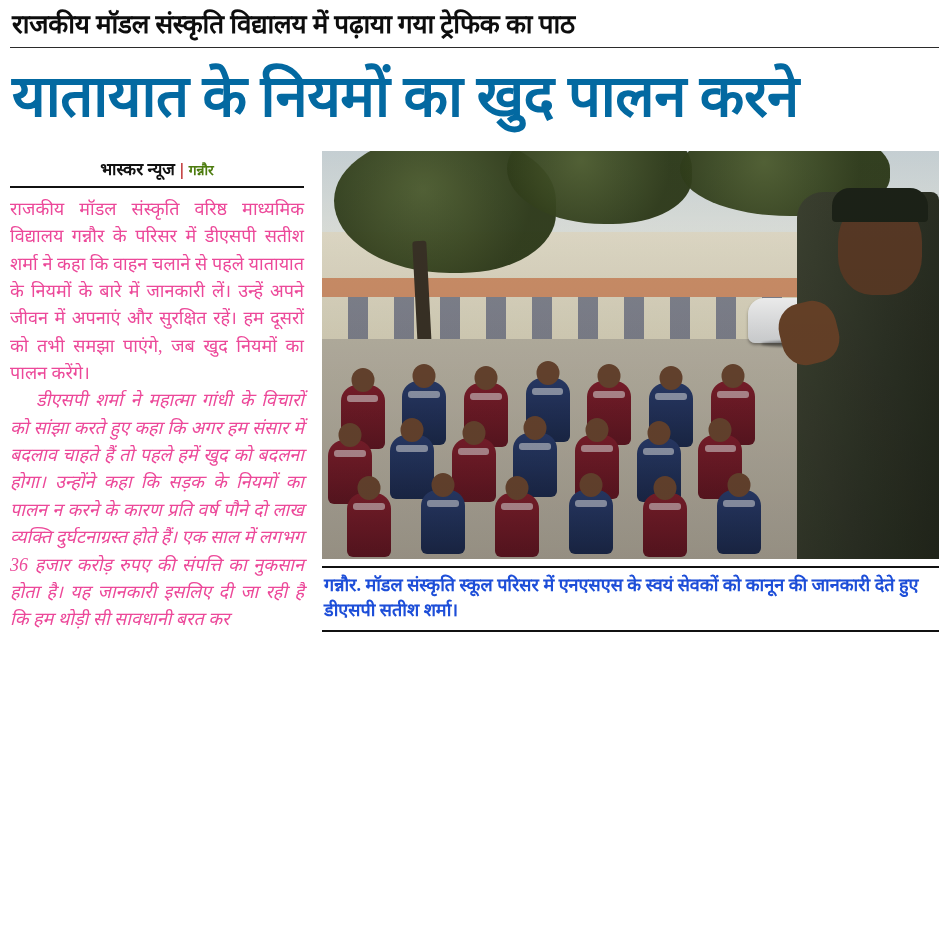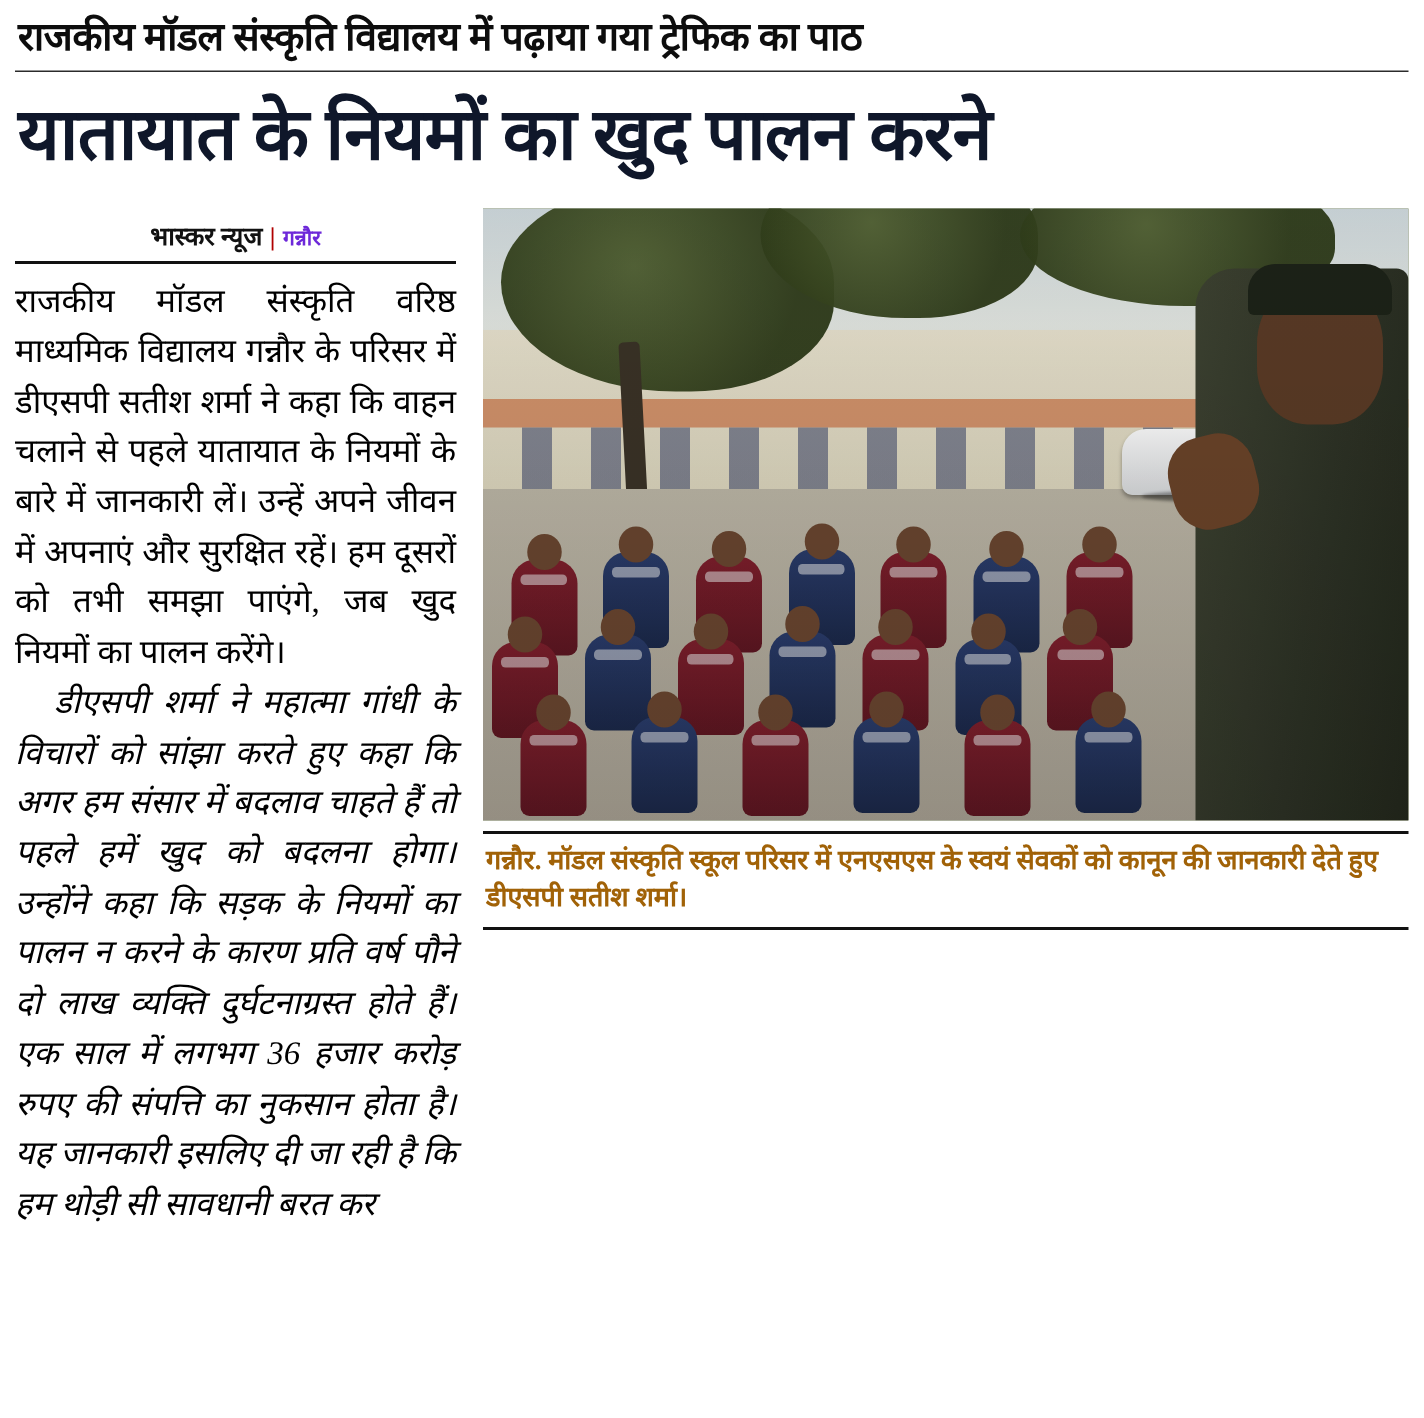--- a/index.html
+++ b/index.html
@@ -35,23 +35,23 @@
   }
   .kicker-rule {
     border-bottom: 1px solid #2b2b2b;
     margin: 6px 0 2px 0;
   }
 
   
   .headline {
     font-family: "Liberation Serif", serif;
     font-weight: bold;
-    font-size: 48px;
+    font-size: 58px;
     line-height: 1.22;
-    color: #0f172a;
+    color: #0369a1;
     letter-spacing: -0.5px;
     padding: 12px 2px 6px 2px;
   }
   .headline .hl-line { display: block; white-space: nowrap; }
 
   
   .body-grid {
     display: flex;
     gap: 0;
     margin-top: 12px;
@@ -74,36 +74,36 @@
     padding: 6px 0 4px 0;
     letter-spacing: 0;
   }
   .byline .b-main { color: #111; }
   .byline .b-sep {
     color: #b00000;
     font-weight: bold;
     padding: 0 5px;
   }
   .byline .b-place {
-    color: #6d28d9;
+    color: #4d7c0f;
     font-size: 14px;
   }
   .byline-rule {
     border-bottom: 2px solid #111;
     margin: 2px 0 8px 0;
   }
 
   
   .bodytext {
     font-family: "Liberation Serif", serif;
-    font-size: 22px;
+    font-size: 18px;
     line-height: 1.52;
     text-align: justify;
     text-justify: inter-word;
-    color: #000000;
+    color: #ec4899;
   }
   .bodytext p { margin: 0 0 0 0; }
   .bodytext p + p { text-indent: 26px; font-style: italic; }
 
   
   .photo-wrap {
     width: 100%;
     position: relative;
   }
   .photo {
@@ -210,21 +210,21 @@
     pointer-events: none;
   }
 
   
   .caption-rule-top { border-top: 2px solid #111; margin-top: 7px; }
   .caption {
     font-size: 18px;
     font-weight: bold;
     line-height: 1.42;
     padding: 5px 2px 6px 2px;
-    color: #a16207;
+    color: #1d4ed8;
     text-align: left;
   }
   .caption .cap-place { font-weight: bold; }
   .caption-rule-bot { border-bottom: 2px solid #111; margin-bottom: 9px; }
 
   
   .lower-cols {
     display: flex;
     gap: 16px;
   }

